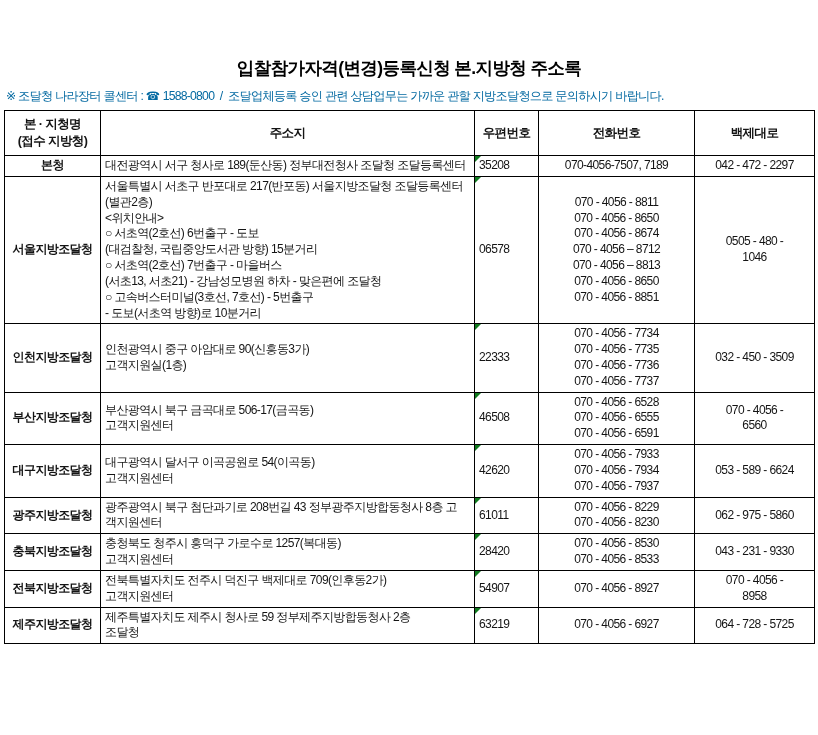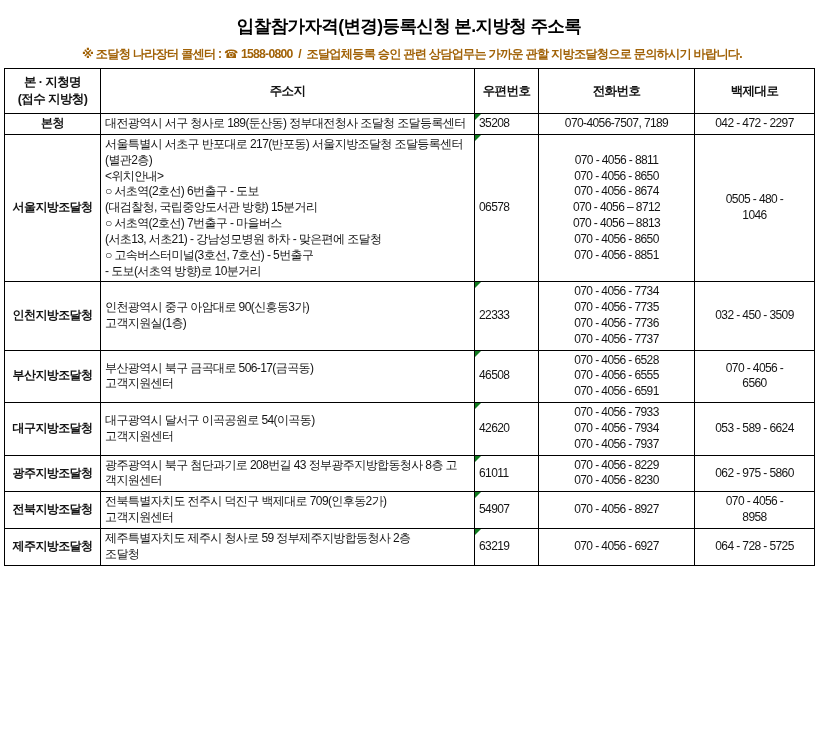--- a/index.html
+++ b/index.html
@@ -24,34 +24,34 @@
     padding: 0;
   }
 
   
   .doc-title {
     text-align: center;
     font-size: 17.5px;
     font-weight: bold;
     color: #000000;
     letter-spacing: -0.6px;
-    padding-top: 14px;
+    padding-top: 24px;
     line-height: 1.4;
+    margin-top: 32px;
   }
 
   
   .notice {
-    color: #a16207;
+    color: #0369a1;
     font-size: 12.2px;
-    font-weight: bold;
+    font-weight: normal;
     letter-spacing: -0.75px;
     padding: 8px 0 7px 6px;
     white-space: nowrap;
     line-height: 1.2;
-    text-align: center;
   }
   .notice .sep { padding: 0 3px; }
   .notice .phone-glyph {
     font-size: 11.5px;
     letter-spacing: 0;
   }
 
   
   table.addr-table {
     border-collapse: collapse;
@@ -263,20 +263,35 @@
           <td class="zip"><span class="comment-marker"></span><span>61011</span></td>
           <td class="tel">
             <span class="line nowrap">070 - 4056 - 8229</span>
             <span class="line nowrap">070 - 4056 - 8230</span>
           </td>
           <td class="fax">
             <span class="line nowrap">062 - 975 - 5860</span>
           </td>
         </tr>
         <tr>
+          <td class="office">충북지방조달청</td>
+          <td class="addr">
+            <span class="line">충청북도 청주시 흥덕구 가로수로 1257(복대동)</span>
+            <span class="line">고객지원센터</span>
+          </td>
+          <td class="zip"><span class="comment-marker"></span><span>28420</span></td>
+          <td class="tel">
+            <span class="line nowrap">070 - 4056 - 8530</span>
+            <span class="line nowrap">070 - 4056 - 8533</span>
+          </td>
+          <td class="fax">
+            <span class="line nowrap">043 - 231 - 9330</span>
+          </td>
+        </tr>
+        <tr>
           <td class="office">전북지방조달청</td>
           <td class="addr">
             <span class="line">전북특별자치도 전주시 덕진구 백제대로 709(인후동2가)</span>
             <span class="line">고객지원센터</span>
           </td>
           <td class="zip"><span class="comment-marker"></span><span>54907</span></td>
           <td class="tel">
             <span class="line nowrap">070 - 4056 - 8927</span>
           </td>
           <td class="fax">

